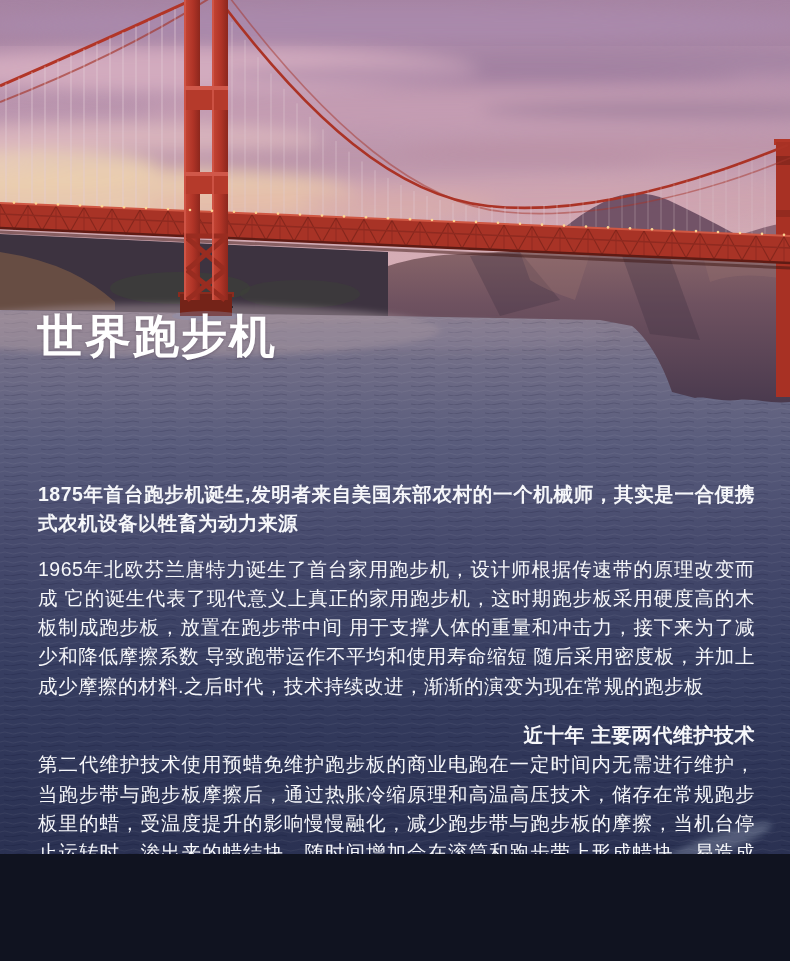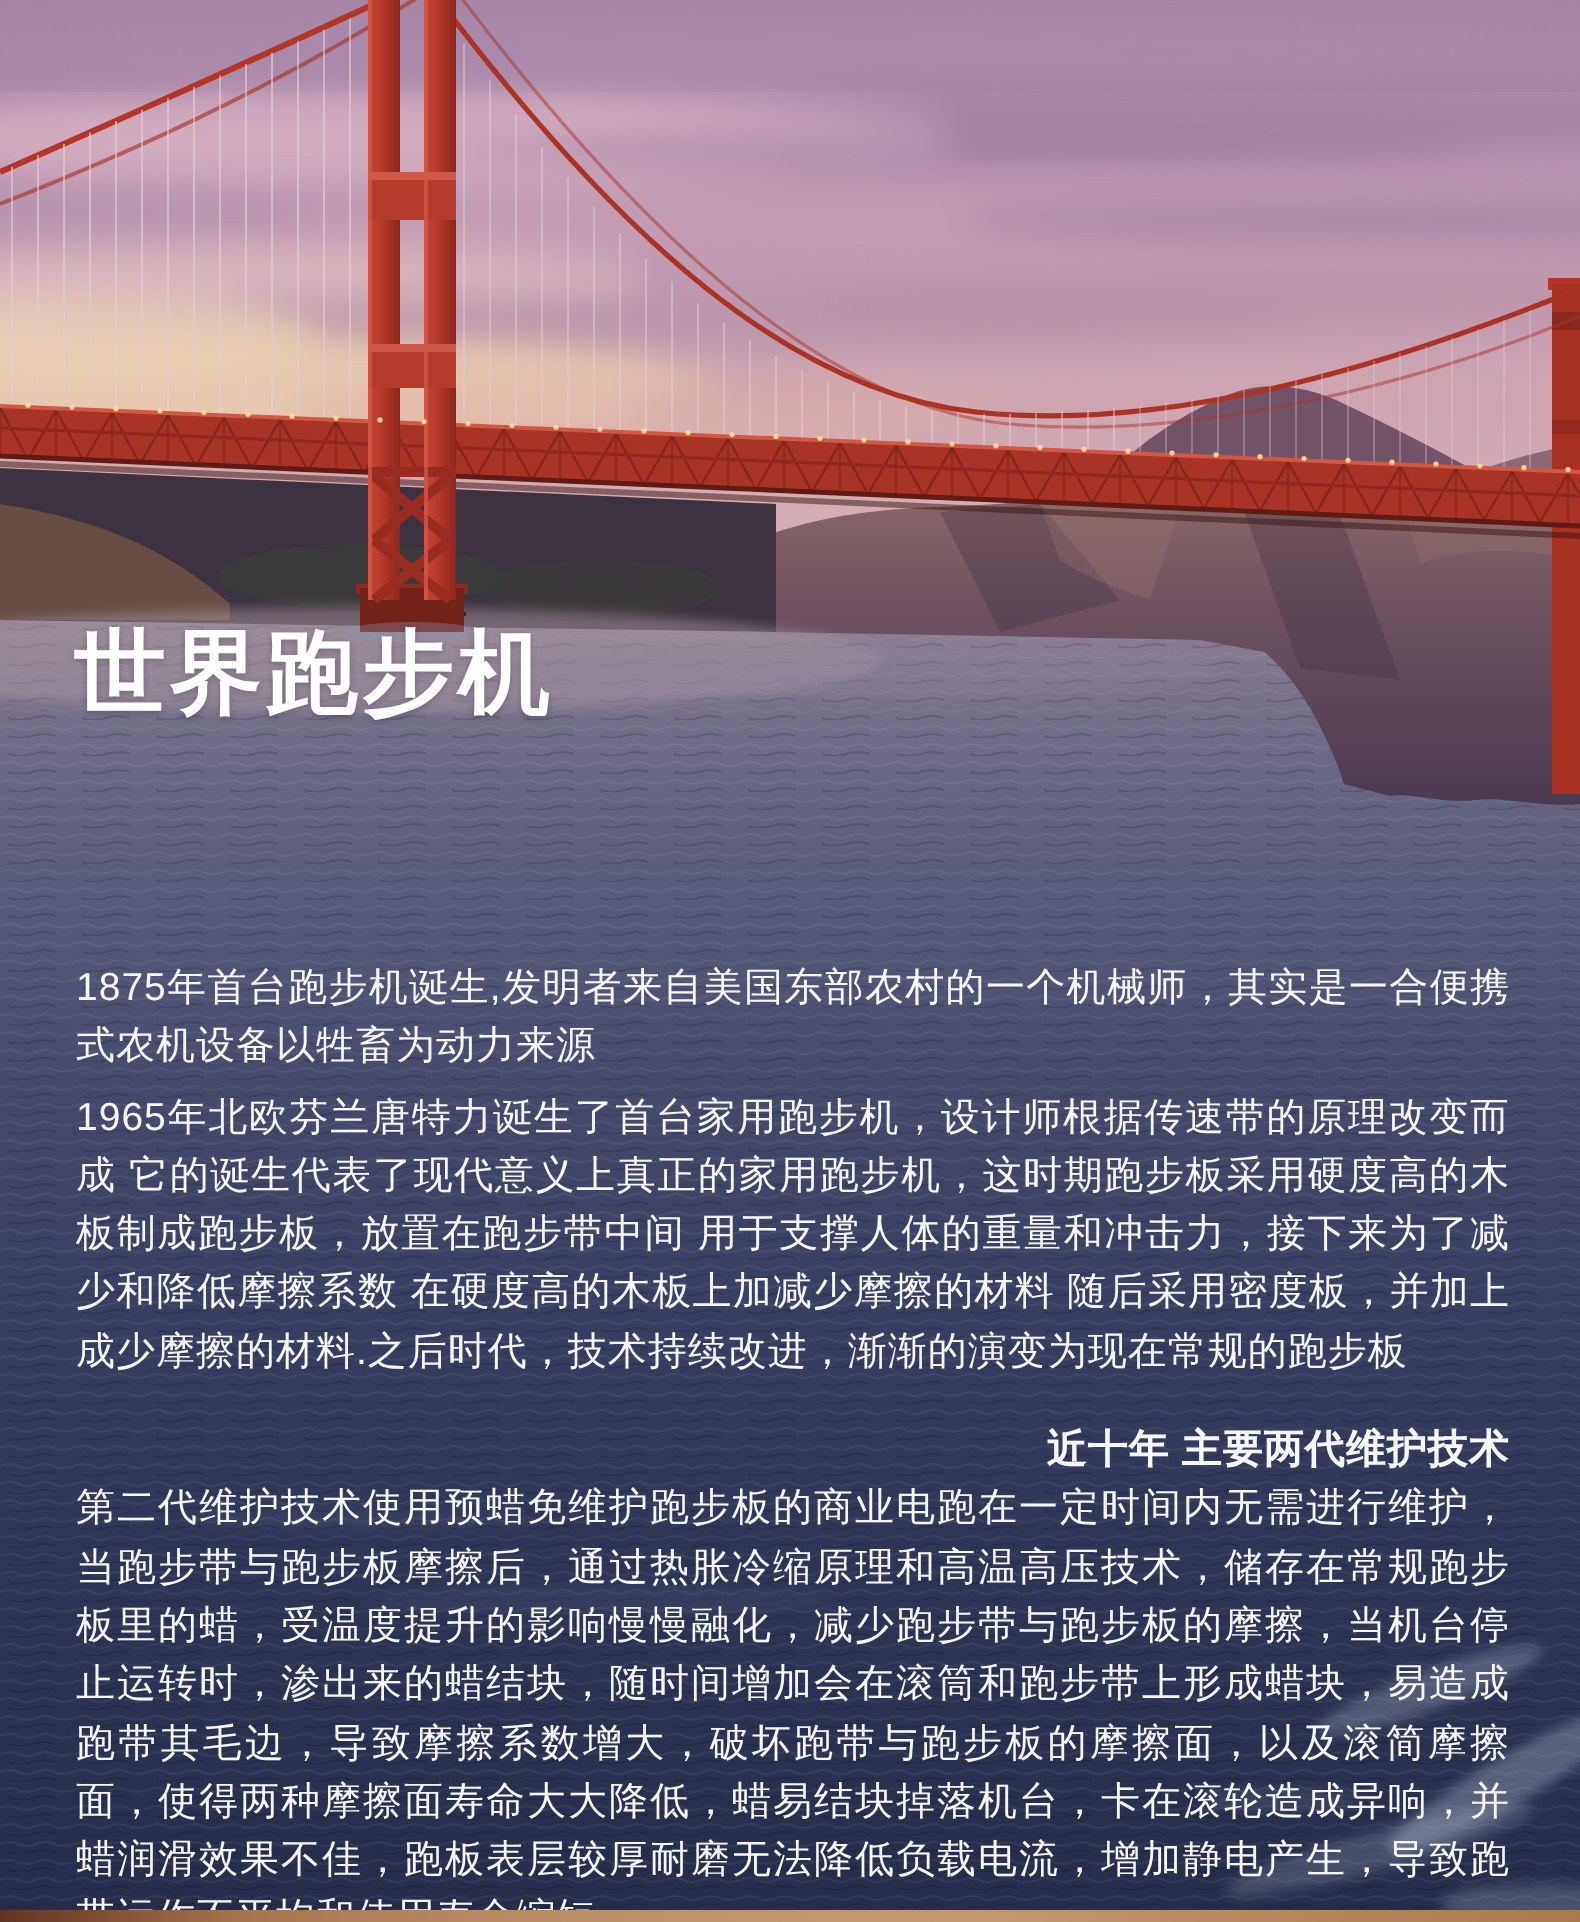--- a/index.html
+++ b/index.html
@@ -1,26 +1,26 @@
 <!DOCTYPE html>
 <html><head>
 <meta charset="utf-8">
 <style>
   html,body{margin:0;padding:0;background:#101320;}
-  #page{position:relative;width:790px;height:961px;overflow:hidden;
+  #page{position:relative;width:790px;height:854px;overflow:hidden;
         font-family:"Liberation Sans","DejaVu Sans",sans-serif;background:#d946ef;}
   #scene{position:absolute;top:0;left:0;width:790px;height:961px;display:block;}
   .hero-title{position:absolute;top:306px;left:37px;z-index:5;
       font-size:46px;line-height:60px;font-weight:800;color:#ffffff;
       letter-spacing:2px;text-shadow:0 1px 3px rgba(30,10,30,.25);white-space:nowrap;}
   .article{position:absolute;top:480px;left:38px;width:717px;z-index:5;
       color:#f6f7fa;font-size:19.5px;line-height:29.3px;letter-spacing:.5px;
       text-align:justify;font-weight:500;}
   .article p{margin:0;}
-  .article p.gap-sm{margin-bottom:6px;}
+  .article p.gap-sm{margin-bottom:16px;font-weight:bold;}
   .article p.gap-md{margin-bottom:20px;}
   .article h2{margin:0;font-size:20px;line-height:29.3px;font-weight:800;
       letter-spacing:.5px;text-align:right;}
   #bottom-strip{position:absolute;left:0;top:955px;width:790px;height:6px;z-index:6;
       background:linear-gradient(90deg,#5f3424 0%,#7d4e33 6%,#a5744e 15%,#b78a62 30%,
                  #bf9570 48%,#c49a74 60%,#b98c63 75%,#b08257 88%,#a87a4f 100%);}
 </style>
 </head>
 <body>
 
@@ -365,19 +365,19 @@
         <circle cx="784" cy="234.7712" r="1.3" fill="#ffd996" opacity="0.95"></circle>
       </g>
   </svg>
 
   <div class="hero-title">
     <div>世界跑步机</div>
   </div>
 
   <div class="article">
     <p class="gap-sm">1875年首台跑步机诞生,发明者来自美国东部农村的一个机械师，其实是一合便携式农机设备以牲畜为动力来源</p>
-    <p class="gap-md">1965年北欧芬兰唐特力诞生了首台家用跑步机，设计师根据传速带的原理改变而成 它的诞生代表了现代意义上真正的家用跑步机，这时期跑步板采用硬度高的木板制成跑步板，放置在跑步带中间 用于支撑人体的重量和冲击力，接下来为了减少和降低摩擦系数 在硬度高的木板上加减少摩擦的材料 随后采用密度板，并加上成少摩擦的材料.之后时代，技术持续改进，渐渐的演变为现在常规的跑步板</p>
+    <p class="gap-md">1965年北欧芬兰唐特力诞生了首台家用跑步机，设计师根据传速带的原理改变而成 它的诞生代表了现代意义上真正的家用跑步机，这时期跑步板采用硬度高的木板制成跑步板，放置在跑步带中间 用于支撑人体的重量和冲击力，接下来为了减少和降低摩擦系数 导致跑带运作不平均和使用寿命缩短 随后采用密度板，并加上成少摩擦的材料.之后时代，技术持续改进，渐渐的演变为现在常规的跑步板</p>
     <h2>近十年 主要两代维护技术</h2>
     <p>第二代维护技术使用预蜡免维护跑步板的商业电跑在一定时间内无需进行维护，当跑步带与跑步板摩擦后，通过热胀冷缩原理和高温高压技术，储存在常规跑步板里的蜡，受温度提升的影响慢慢融化，减少跑步带与跑步板的摩擦，当机台停止运转时，渗出来的蜡结块，随时间增加会在滚筒和跑步带上形成蜡块，易造成跑带其毛边，导致摩擦系数增大，破坏跑带与跑步板的摩擦面，以及滚简摩擦面，使得两种摩擦面寿命大大降低，蜡易结块掉落机台，卡在滚轮造成异响，并蜡润滑效果不佳，跑板表层较厚耐磨无法降低负载电流，增加静电产生，导致跑带运作不平均和使用寿命缩短。</p>
   </div>
 
   <div id="bottom-strip"></div>
 </div>
 
 </body></html>

